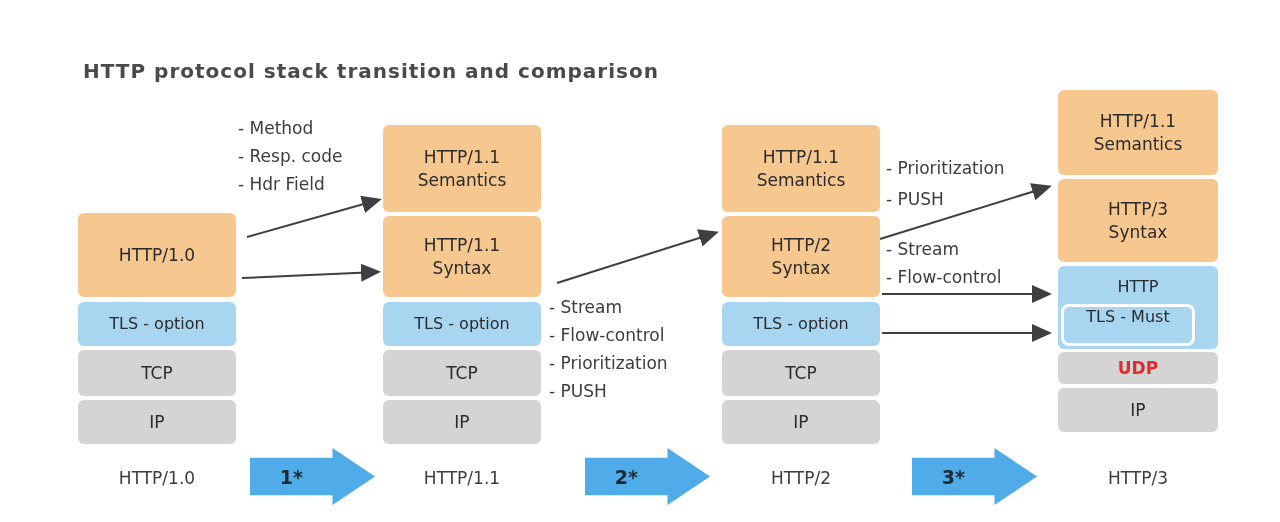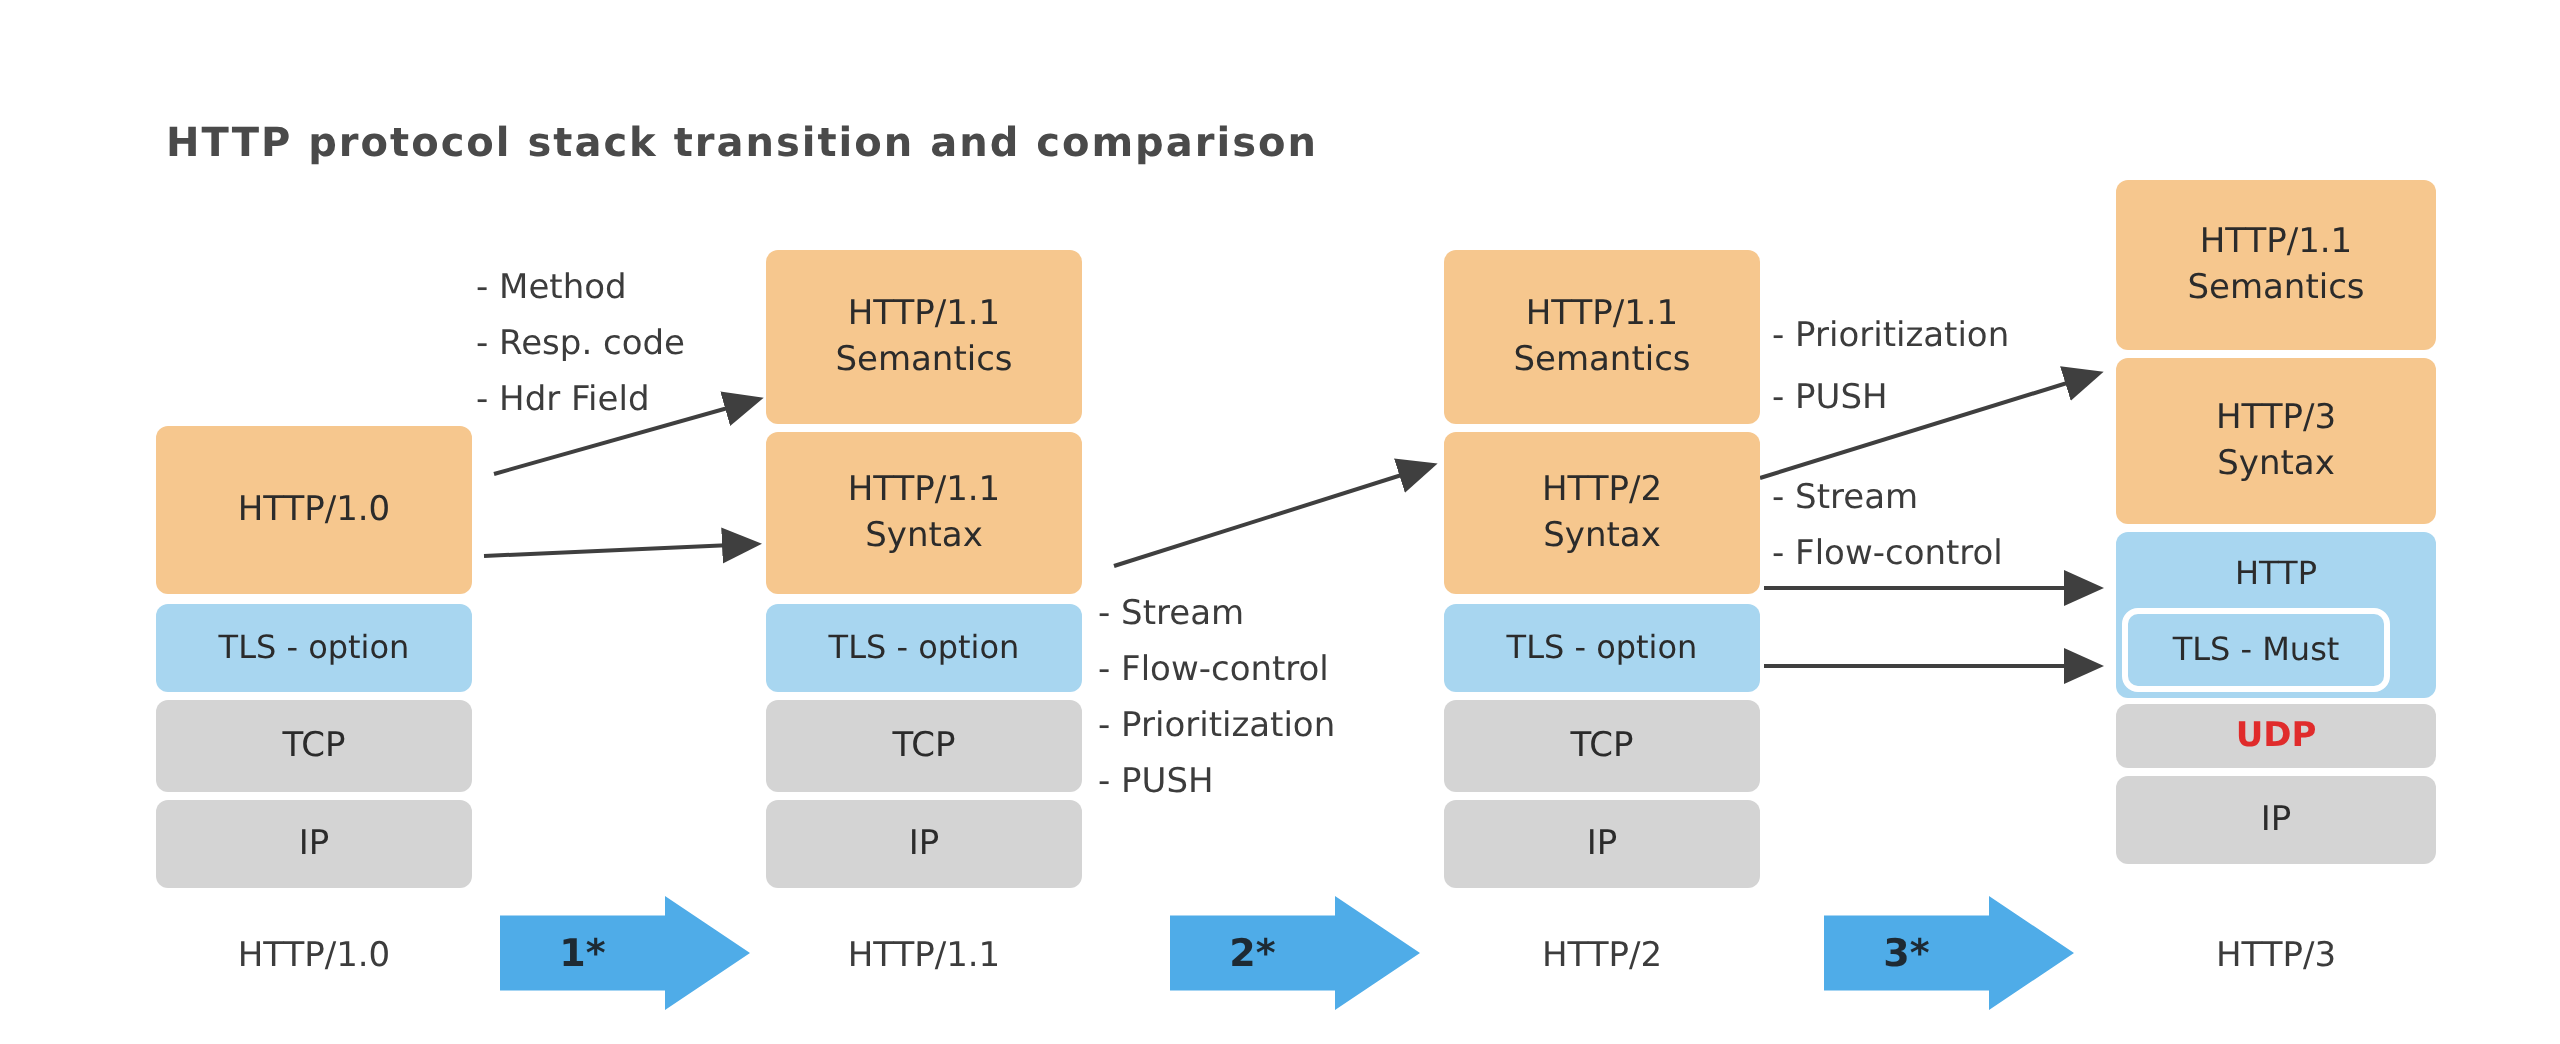--- a/index.html
+++ b/index.html
@@ -27,21 +27,21 @@
     color:#2b2b2b;margin-bottom:4px;position:relative;
   }
   .c-orange{background:var(--orange);}
   .c-blue{background:var(--blue);}
   .c-gray{background:var(--gray);}
   .small-label{font-size:16px;}
   .quic-block{flex-direction:column;justify-content:flex-start;padding-top:11px;margin-bottom:3px;}
   .tls-must{
     position:absolute;left:3px;bottom:3px;height:42px;width:134px;
     border:3px solid #ffffff;border-radius:8px;background:var(--blue);
-    display:flex;align-items:center;justify-content:center;font-size:16px;color:#2b2b2b;
+    display:flex;justify-content:center;font-size:16px;color:#2b2b2b;
   }
   .udp-text{color:var(--red);font-weight:600;}
   .annotation{
     position:absolute;font-size:17px;line-height:28px;white-space:pre-line;
     color:#3c3c3c;font-weight:500;
   }
   .arrow-layer{position:absolute;left:0;top:0;width:1280px;height:522px;pointer-events:none;}
   .big-arrow{
     position:absolute;height:57px;width:125px;background:var(--arrow-blue);
     clip-path:polygon(0% 17%, 66% 17%, 66% 0%, 100% 50%, 66% 100%, 66% 83%, 0% 83%);
@@ -108,21 +108,21 @@
     <div class="block c-orange" style="height:83px;"><span>HTTP/3
 Syntax</span></div>
     <div class="block c-blue quic-block small-label" style="height:83px;">
       <span>HTTP</span>
       <div class="tls-must"><span>TLS - Must</span></div>
     </div>
     <div class="block c-gray" style="height:32px;"><span class="udp-text">UDP</span></div>
     <div class="block c-gray" style="height:44px;"><span>IP</span></div>
   </div>
 
-  <div class="annotation" style="left:238px;top:130px;">- Method
+  <div class="annotation" style="left:238px;top:114px;">- Method
 - Resp. code
 - Hdr Field</div>
   <div class="annotation" style="left:549px;top:293px;">- Stream
 - Flow-control
 - Prioritization
 - PUSH</div>
   <div class="annotation" style="left:886px;top:153px;line-height:31px;">- Prioritization
 - PUSH</div>
   <div class="annotation" style="left:886px;top:235px;">- Stream
 - Flow-control</div>

